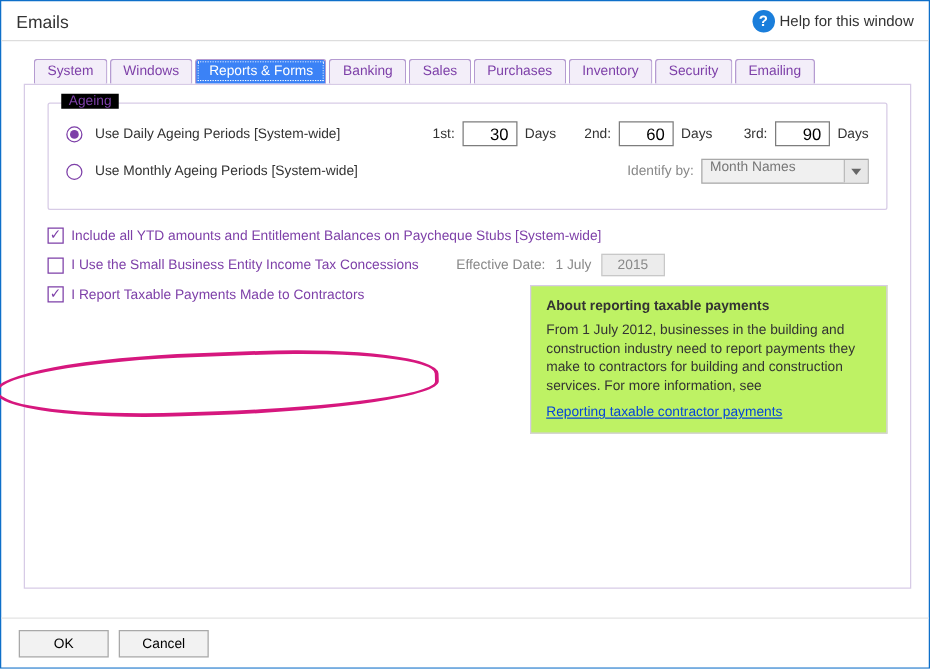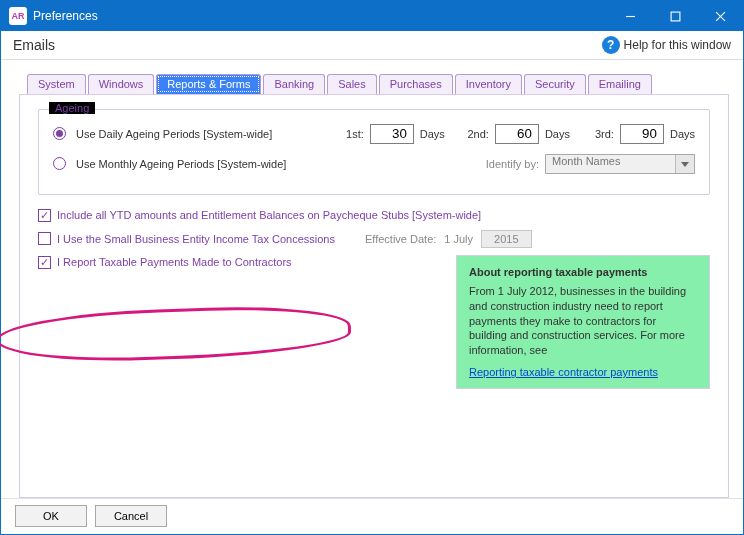--- a/index.html
+++ b/index.html
@@ -24,64 +24,43 @@
   .fieldset-legend { position: absolute; top: -8px; left: 10px; background: #000000; padding: 0 6px; color: #7d3fa8; font-size: 11px; }
   .ageing-row { display: flex; align-items: center; gap: 10px; margin-bottom: 10px; }
   .radio { width: 13px; height: 13px; border: 1px solid #7d3fa8; border-radius: 50%; display: inline-flex; align-items: center; justify-content: center; }
   .radio.checked::after { content: ""; width: 7px; height: 7px; border-radius: 50%; background: #7d3fa8; }
   .radio-label, .check-label { color: #333; }
   .inline-controls { margin-left: auto; display: flex; align-items: center; gap: 6px; }
   .num-label { color: #333; min-width: 28px; text-align: right; }
   .num-input { width: 44px; height: 20px; border: 1px solid #7d7d7d; text-align: right; padding-right: 6px; background: #fff; }
   .days { color: #333; margin-right: 10px; }
   .select-wrap { display: inline-flex; align-items: center; }
-  .select { width: 150px; height: 20px; border: 1px solid #a9a9a9; background: #f0f0f0; color: #777; padding: 0 18px 0 6px; position: relative; }
+  .select { width: 134px; height: 20px; border: 1px solid #a9a9a9; background: #f0f0f0; color: #777; padding: 0 18px 0 6px; position: relative; }
   .select::after { content: ""; position: absolute; right: 0; top: 0; width: 18px; height: 100%; border-left: 1px solid #bbb; background: #e7e7e7; }
   .select-chevron { position: absolute; right: 5px; top: 7px; width: 0; height: 0; border-left: 4px solid transparent; border-right: 4px solid transparent; border-top: 5px solid #666; z-index: 1;}
   .chk-row { display: flex; align-items: center; gap: 6px; margin-bottom: 8px; color: #7d3fa8; }
   .checkbox { width: 13px; height: 13px; border: 1px solid #7d3fa8; display: inline-flex; align-items: center; justify-content: center; background: #fff; }
   .checkbox.checked::after { content: "✓"; color: #7d3fa8; font-size: 11px; line-height: 1; }
   .chk-row .check-label { color: #7d3fa8; }
   .chk2 { position: relative; }
   .effective { margin-left: 24px; color: #888; display: inline-flex; align-items: center; gap: 8px; }
   .effective .year { border: 1px solid #c8c8c8; background: #ececec; color: #888; padding: 2px 12px; }
   .highlight-ellipse { position: absolute; left: -5px; top: 249px; width: 355px; height: 50px; border: 3px solid #d6177e; border-radius: 55% 48% 60% 50% / 60% 55% 50% 60%; transform: rotate(-2deg); pointer-events: none; }
-  .about-box { position: absolute; right: 18px; top: 160px; width: 254px; border: 1px solid #d7cbe6; padding: 10px 12px; background: #86efac; }
+  .about-box { position: absolute; right: 18px; top: 160px; width: 286px; border: 1px solid #d7cbe6; padding: 10px 12px; background: #bef264; }
   .about-title { font-weight: bold; margin-bottom: 6px; }
   .about-body { line-height: 1.35; margin-bottom: 8px; }
   .about-link { color: #0645d8; text-decoration: underline; cursor: pointer; }
   .footer { height: 40px; border-top: 1px solid #e3e3e3; display: flex; align-items: center; justify-content: flex-start; gap: 8px; padding: 0 14px; }
   .btn { min-width: 72px; height: 22px; border: 1px solid #a9a9a9; background: #f2f2f2; cursor: pointer; font-size: 11px; }
   .identify-label { color:#888; }
 </style>
 </head>
 <body>
 
 <div class="window">
-  <div class="titlebar">
-    <div class="app-icon">AR</div>
-    <div class="title">Preferences</div>
-    <div class="titlebar-spacer"></div>
-    <div class="titlebar-btn">
-        <svg viewBox="0 0 10 10">
-          <line x1="1" y1="5" x2="9" y2="5" stroke="#fff" stroke-width="1"></line>
-        </svg>
-      </div>
-    <div class="titlebar-btn">
-        <svg viewBox="0 0 10 10">
-          <rect x="1" y="1" width="8" height="8" fill="none" stroke="#fff" stroke-width="1"></rect>
-        </svg>
-      </div>
-    <div class="titlebar-btn close">
-        <svg viewBox="0 0 10 10">
-          <line x1="1" y1="1" x2="9" y2="9" stroke="#fff" stroke-width="1"></line>
-          <line x1="9" y1="1" x2="1" y2="9" stroke="#fff" stroke-width="1"></line>
-        </svg>
-      </div>
-  </div>
 
   <div class="subheader">
     <div class="subheader-title">Emails</div>
     <div class="help">
       <div class="help-icon">?</div>
       <span>Help for this window</span>
     </div>
   </div>
 
   <div class="content">

